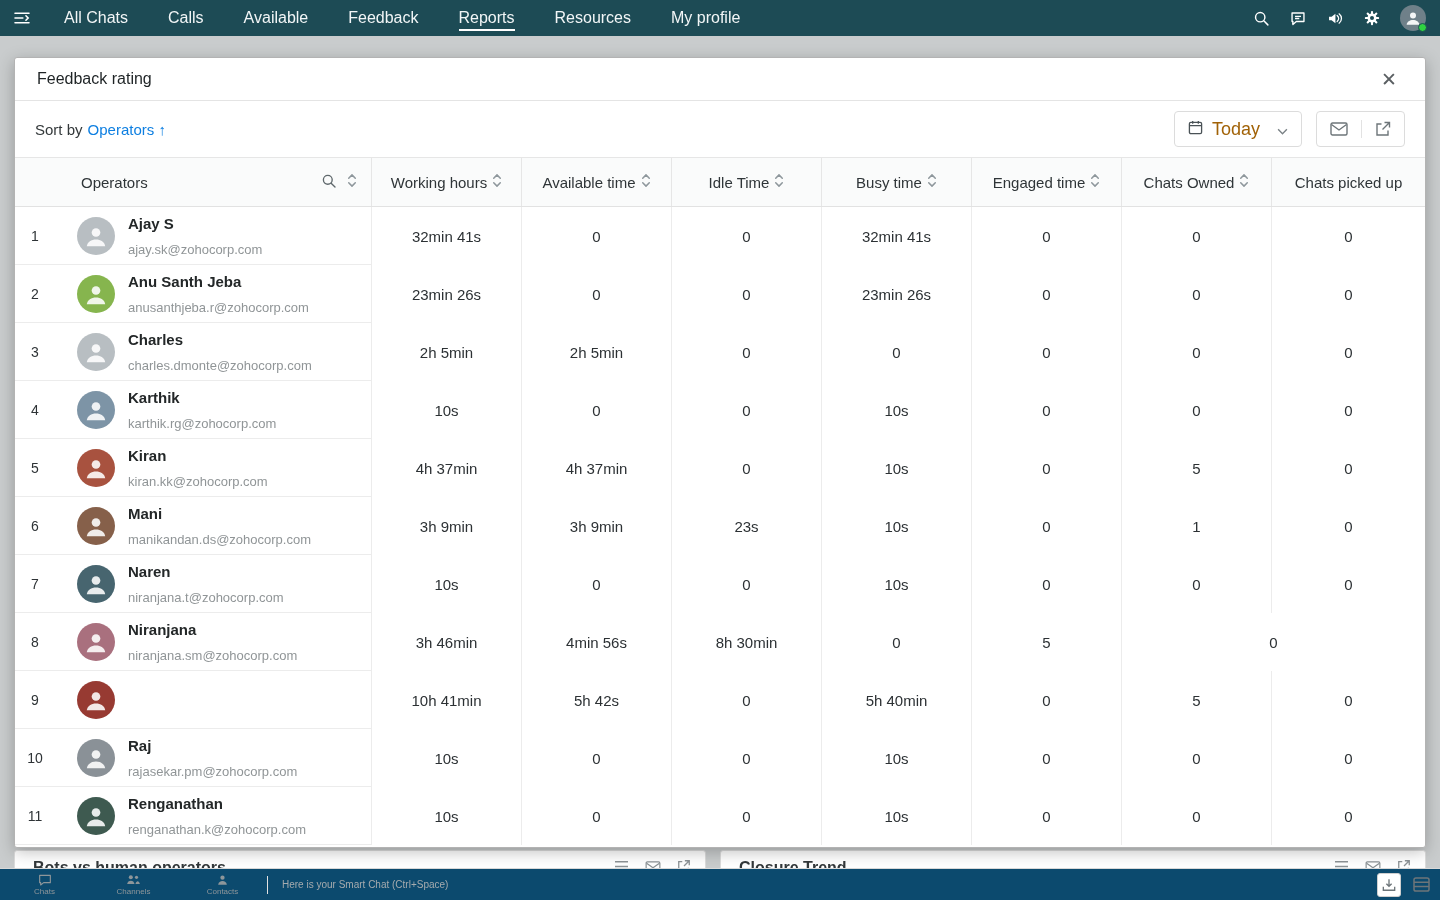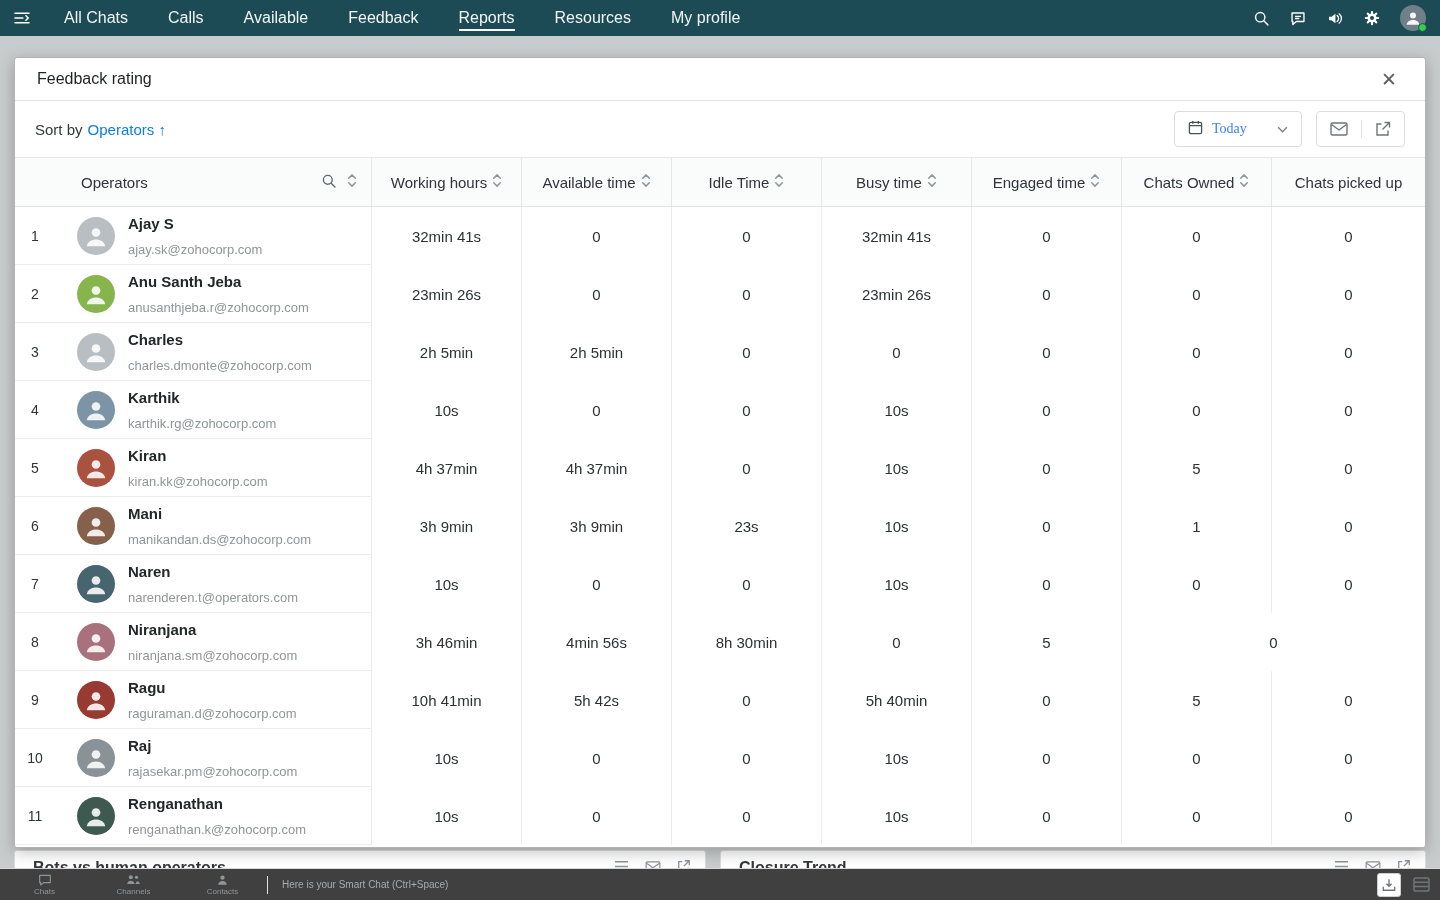--- a/index.html
+++ b/index.html
@@ -56,22 +56,22 @@
   .close-btn{
     margin-left:auto; font-size:19px; color:#5a5f62; cursor:pointer; line-height:1;
     padding:4px 6px; background:none; border:none; font-family:inherit;
   }
   .toolbar{ height:56px; display:flex; align-items:center; padding:0 20px; }
   .sortby{ font-size:15px; color:#33383a; }
   .sortlink{ color:#0e7fe1; cursor:pointer; margin-left:5px; }
   .toolbar-right{ margin-left:auto; display:flex; align-items:center; gap:14px; }
   .today-btn{
     height:36px; border:1px solid #dcdcdc; border-radius:4px; background:#fff;
-    display:flex; align-items:center; gap:9px; padding:0 13px; font-size:14px; color:#3b82f6;
-    cursor:pointer; font-family:Liberation Serif, serif; min-width:128px;
+    display:flex; align-items:center; gap:9px; padding:0 13px; font-size:18px; color:#a16207;
+    cursor:pointer; font-family:Liberation Sans, sans-serif; min-width:128px;
   }
   .today-btn .chev{ margin-left:auto; }
   .export-group{
     height:36px; border:1px solid #dcdcdc; border-radius:4px; background:#fff;
     display:flex; align-items:center;
   }
   .export-group .eg-btn{ padding:0 13px; display:flex; align-items:center; cursor:pointer; background:none; border:none; height:100%; }
   .eg-sep{ width:1px; height:18px; background:#e2e2e2; }
   
   .table-area{ position:absolute; top:99px; left:0; right:0; bottom:0; display:flex; flex-direction:column; }
@@ -107,21 +107,21 @@
   .opinfo{ display:flex; flex-direction:column;justify-content:flex-end; }
   .opname{ font-size:15px; color:#232728; font-weight:600; }
   .opemail{ font-size:13px; color:#909597; margin-top:10px; }
   .cell-val{
     width:150px; flex:none; display:flex; align-items:center; justify-content:center;
     font-size:15px; color:#2c3134; border-left:1px solid #ececec;
   }
   .cell-val:last-child{ flex:1; }
   
   .bottombar{
-    position:absolute; left:0; right:0; bottom:0; height:32px; background:#404040;
+    position:absolute; left:0; right:0; bottom:0; height:32px; background:#0c4a6e;
     border-top:1px solid #d8d8d8; display:flex; align-items:center; z-index:50;
   }
   .bb-item{
     width:89px; height:100%; display:flex; flex-direction:column; align-items:center;
     justify-content:center; gap:1px; cursor:pointer;
   }
   .bb-label{ font-size:8px; color:#8e969a; }
   .bb-sep{ width:1px; height:18px; background:#e1e1e1; }
   .bb-placeholder{ margin-left:14px; font-size:10px; color:#a6abae; }
   .bb-right{ margin-left:auto; display:flex; align-items:center; gap:12px; padding-right:10px; }
@@ -499,21 +499,21 @@
     <div class="cell-num">7</div>
     <div class="cell-op">
       <span class="avatar" style="background: rgb(71, 101, 111);">
         <svg viewBox="0 0 24 24" width="26" height="26">
                 <circle cx="12" cy="8.8" r="4" fill="rgba(255,255,255,.88)"></circle>
                 <path d="M3.5 21.5c.6-4 4.2-6.2 8.5-6.2s7.9 2.2 8.5 6.2z" fill="rgba(255,255,255,.88)"></path>
               </svg>
       </span>
       <span class="opinfo">
         <span class="opname">Naren</span>
-        <span class="opemail">narenderen.t@operators.com</span>
+        <span class="opemail">niranjana.t@zohocorp.com</span>
       </span>
     </div>
   <div class="cell-val">10s</div>
           <div class="cell-val">0</div>
           <div class="cell-val">0</div>
           <div class="cell-val">10s</div>
           <div class="cell-val">0</div>
           <div class="cell-val">0</div>
           <div class="cell-val">0</div>
         </div>
@@ -541,24 +541,20 @@
         </div>
 
   <div class="trow">
     <div class="cell-num">9</div>
     <div class="cell-op">
       <span class="avatar" style="background: rgb(151, 58, 50);">
         <svg viewBox="0 0 24 24" width="26" height="26">
                 <circle cx="12" cy="8.8" r="4" fill="rgba(255,255,255,.88)"></circle>
                 <path d="M3.5 21.5c.6-4 4.2-6.2 8.5-6.2s7.9 2.2 8.5 6.2z" fill="rgba(255,255,255,.88)"></path>
               </svg>
-      </span>
-      <span class="opinfo">
-        <span class="opname">Ragu</span>
-        <span class="opemail">raguraman.d@zohocorp.com</span>
       </span>
     </div>
   <div class="cell-val">10h 41min</div>
           <div class="cell-val">5h 42s</div>
           <div class="cell-val">0</div>
           <div class="cell-val">5h 40min</div>
           <div class="cell-val">0</div>
           <div class="cell-val">5</div>
           <div class="cell-val">0</div>
         </div>

